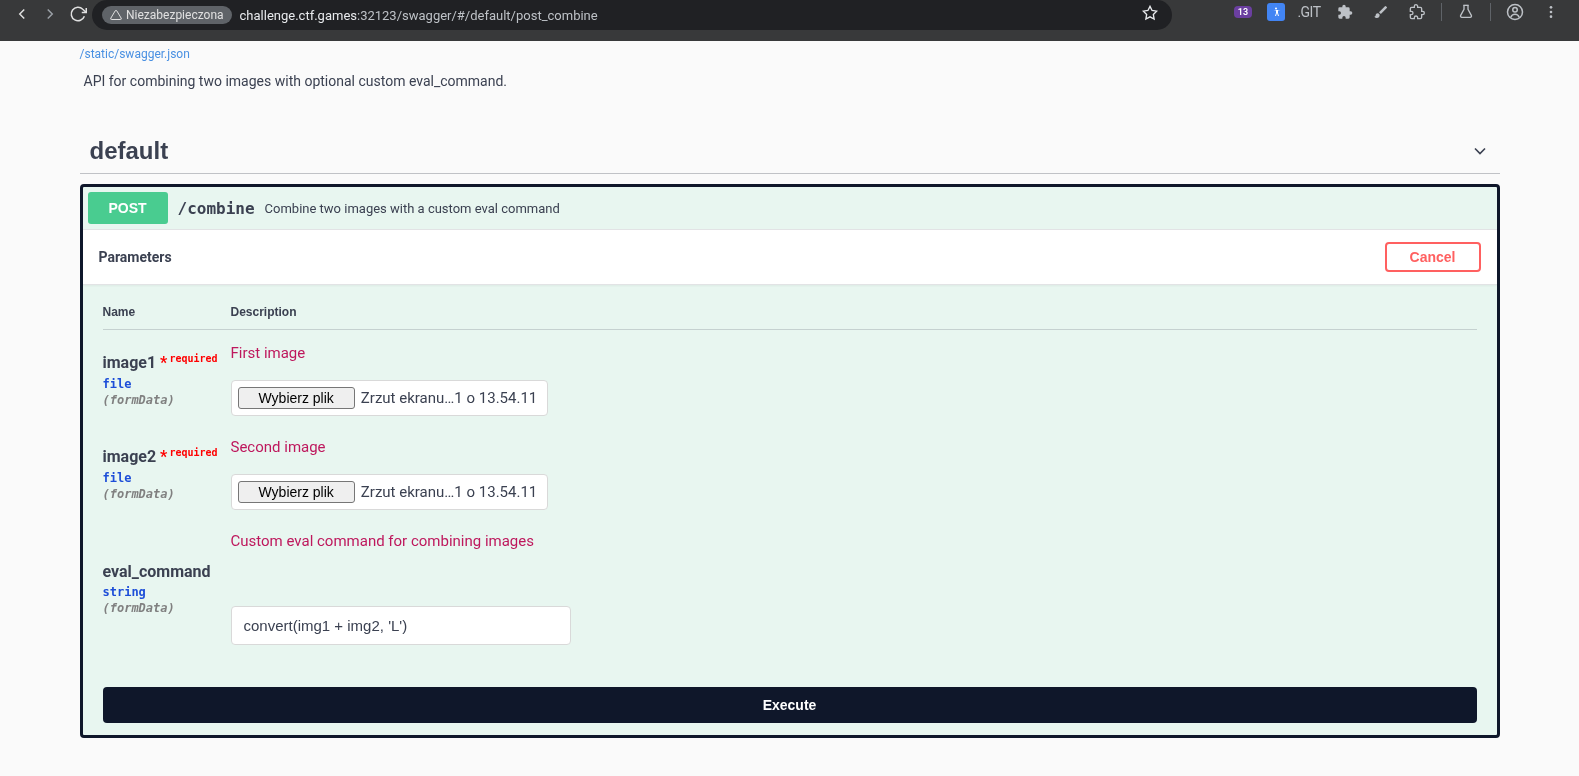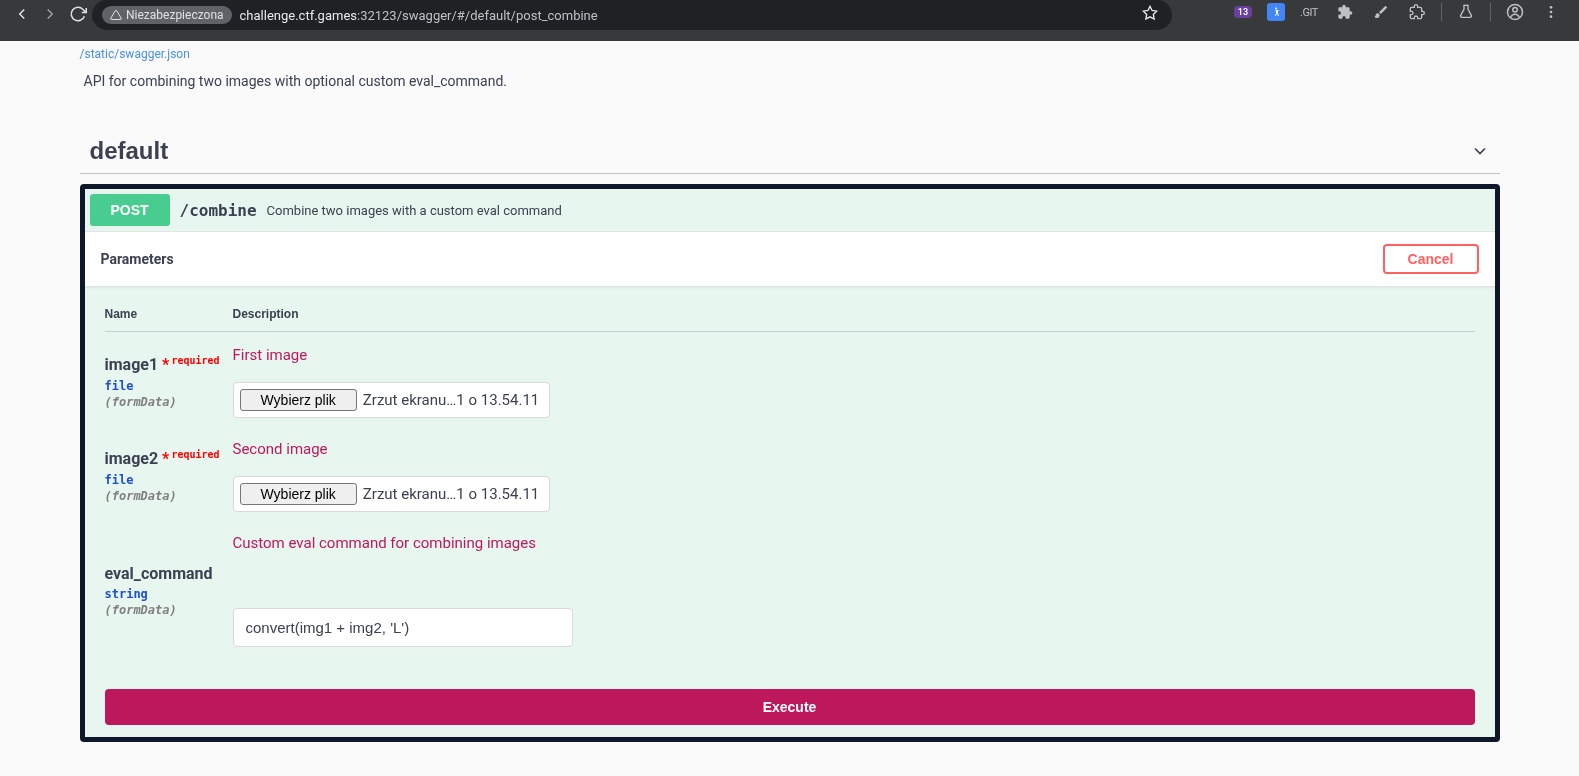--- a/index.html
+++ b/index.html
@@ -27,21 +27,21 @@
 .page { max-width: 1460px; margin: 0 auto; padding: 0 20px; }
 .swagger-link { color: #4990e2; font-size: 12px; display: block; padding: 6px 0 12px; text-decoration: none; }
 .api-desc { font-size: 14px; color: #3b4151; margin-bottom: 40px; padding-left: 4px; }
 
 
 .tag-header { display: flex; align-items: center; justify-content: space-between; padding: 8px 10px 8px 10px; border-bottom: 1px solid rgba(59,65,81,.3); cursor: pointer; }
 .tag-title { font-size: 24px; font-weight: 700; color: #3b4151; font-family: sans-serif; }
 .chevron-icon { width: 20px; height: 20px; }
 
 
-.opblock { margin-top: 10px; border: 5px solid #0f172a; background: #e8f6f0; border-radius: 4px; overflow: hidden; }
+.opblock { margin-top: 10px; border: 3px solid #0f172a; background: #e8f6f0; border-radius: 4px; overflow: hidden; }
 .opblock-summary { display: flex; align-items: center; gap: 10px; padding: 5px; cursor: pointer; }
 .method-badge { background: #49cc90; color: #fff; font-weight: 700; font-size: 14px; padding: 8px 0; width: 80px; text-align: center; border-radius: 3px; font-family: sans-serif; }
 .op-path { font-family: "SFMono-Regular", Menlo, Consolas, monospace; font-weight: 600; font-size: 16px; color: #3b4151; }
 .op-summary-text { font-size: 13px; color: #3b4151; }
 
 
 .params-bar { background: #fff; display: flex; align-items: center; justify-content: space-between; padding: 12px 16px; border-top: 1px solid rgba(59,65,81,.15); border-bottom: 1px solid rgba(59,65,81,.15); box-shadow: 0 1px 2px rgba(0,0,0,.05); }
 .params-title { font-size: 14px; font-weight: 700; color: #3b4151; }
 .cancel-btn { border: 2px solid #ff6060; color: #ff6060; background: transparent; font-size: 14px; font-weight: 700; padding: 5px 23px; border-radius: 4px; cursor: pointer; font-family: sans-serif; }
 
@@ -61,21 +61,21 @@
 .param-desc-text { font-size: 15px; color: #be185d; margin-bottom: 18px; }
 
 .file-input-wrap { display: inline-flex; align-items: center; background: #fff; border: 1px solid #d9d9d9; border-radius: 4px; padding: 6px 10px 6px 6px; gap: 6px; }
 .file-btn { background: #efefef; border: 1px solid #767676; border-radius: 3px; padding: 2px 20px; font-size: 14px; color: #000; cursor: pointer; font-family: sans-serif; }
 .file-name { font-size: 15px; color: #3b4151; }
 
 .text-input { background: #fff; border: 1px solid #d9d9d9; border-radius: 4px; padding: 10px 12px; font-size: 15px; color: #3b4151; width: 340px; font-family: sans-serif; margin-top: 38px; }
 
 
 .exec-wrap { padding: 14px 20px 12px 20px; }
-.execute-btn { width: 100%; background: #be185d; color: #fff; border: none; border-radius: 4px; padding: 10px 0; font-size: 14px; font-weight: 700; cursor: pointer; font-family: sans-serif; }
+.execute-btn { width: 100%; background: #0f172a; color: #fff; border: none; border-radius: 4px; padding: 10px 0; font-size: 14px; font-weight: 700; cursor: pointer; font-family: sans-serif; }
 </style>
 </head>
 <body>
 
 <div class="browser-chrome">
   <div class="nav-btn enabled">
     <svg viewBox="0 0 24 24" fill="none" stroke="currentColor" stroke-width="2">
         <path d="M15 18l-6-6 6-6"></path>
       </svg>
   </div>
@@ -109,21 +109,21 @@
     <div class="ext-icon">
         <span class="ext-badge">13</span>
       </div>
     <div class="ext-icon ext-blue">
       <svg width="12" height="12" viewBox="0 0 24 24" fill="#fff">
           <circle cx="12" cy="5" r="2"></circle>
           <path d="M12 8l-5 2 5-1v5l-2 6h2l2-6 2 6h2l-2-6v-5l5 1-5-2z"></path>
         </svg>
     </div>
     <div class="ext-icon">
-        <span style="font-size:11px;letter-spacing:-0.5px">.GIT</span>
+        <span style="font-size:14px;letter-spacing:-0.5px">.GIT</span>
       </div>
     <div class="ext-icon">
       <svg width="16" height="16" viewBox="0 0 24 24" fill="currentColor">
           <path d="M20.5 11H19V7a2 2 0 0 0-2-2h-4V3.5a2.5 2.5 0 0 0-5 0V5H4a2 2 0 0 0-2 2v4h1.5a2.5 2.5 0 0 1 0 5H2v4a2 2 0 0 0 2 2h4v-1.5a2.5 2.5 0 0 1 5 0V22h4a2 2 0 0 0 2-2v-4h1.5a2.5 2.5 0 0 0 0-5z"></path>
         </svg>
     </div>
     <div class="ext-icon">
       <svg width="16" height="16" viewBox="0 0 24 24" fill="currentColor">
           <path d="M7 14c-1.66 0-3 1.34-3 3 0 1.31-1.16 2-2 2 .92 1.22 2.49 2 4 2 2.21 0 4-1.79 4-4 0-1.66-1.34-3-3-3zm13.71-9.37l-1.34-1.34a.996.996 0 0 0-1.41 0L9 12.25 11.75 15l8.96-8.96a.996.996 0 0 0 0-1.41z"></path>
         </svg>

